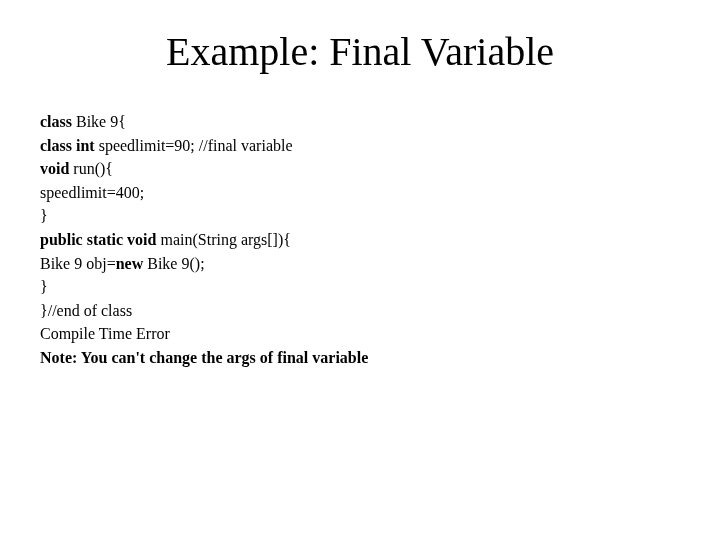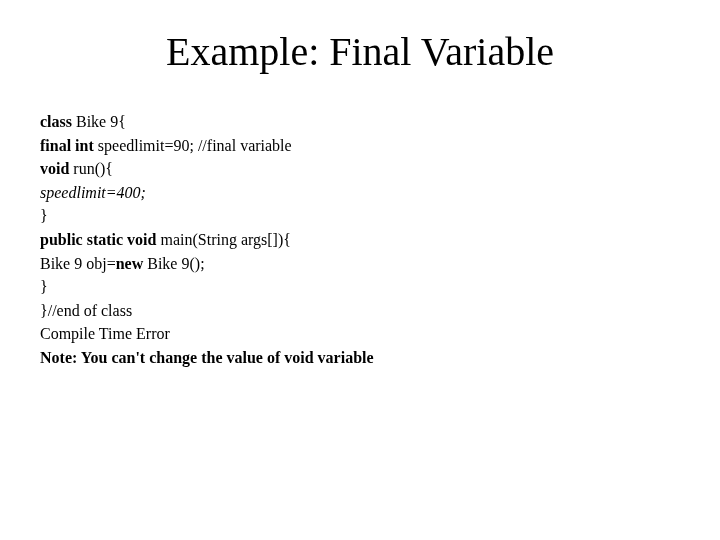--- a/index.html
+++ b/index.html
@@ -26,34 +26,34 @@
     font-weight: normal;
   }
   .body {
     font-size: 16px;
     line-height: 1.35;
   }
   .body p {
     margin: 0 0 2px 0;
   }
   .b { font-weight: bold; }
-  .indent { margin-left: 4px; font-style: italic; }
+  .indent { margin-left: 4px; }
 </style>
 </head>
 <body>
 
 <div class="slide">
   <h1 class="title">Example: Final Variable</h1>
 
   <div class="body">
     <p><span class="b">class</span><span> Bike 9{</span></p>
-    <p><span class="b">final int</span><span> speedlimit=90; //final variable</span></p>
+    <p><span class="b">class int</span><span> speedlimit=90; //final variable</span></p>
     <p><span class="b">void</span><span> run(){</span></p>
     <p class="indent"> speedlimit=400;</p>
     <p>}</p>
     <p><span class="b">public static void</span><span> main(String args[]){</span></p>
     <p><span>Bike 9 obj=</span><span class="b">new</span><span>  Bike 9();</span></p>
     <p>}</p>
     <p>}//end of class</p>
     <p>Compile Time Error</p>
-    <p class="b">Note: You can't change the value of void variable</p>
+    <p class="b">Note: You can't change the args of final variable</p>
   </div>
 </div>
 
 </body></html>

